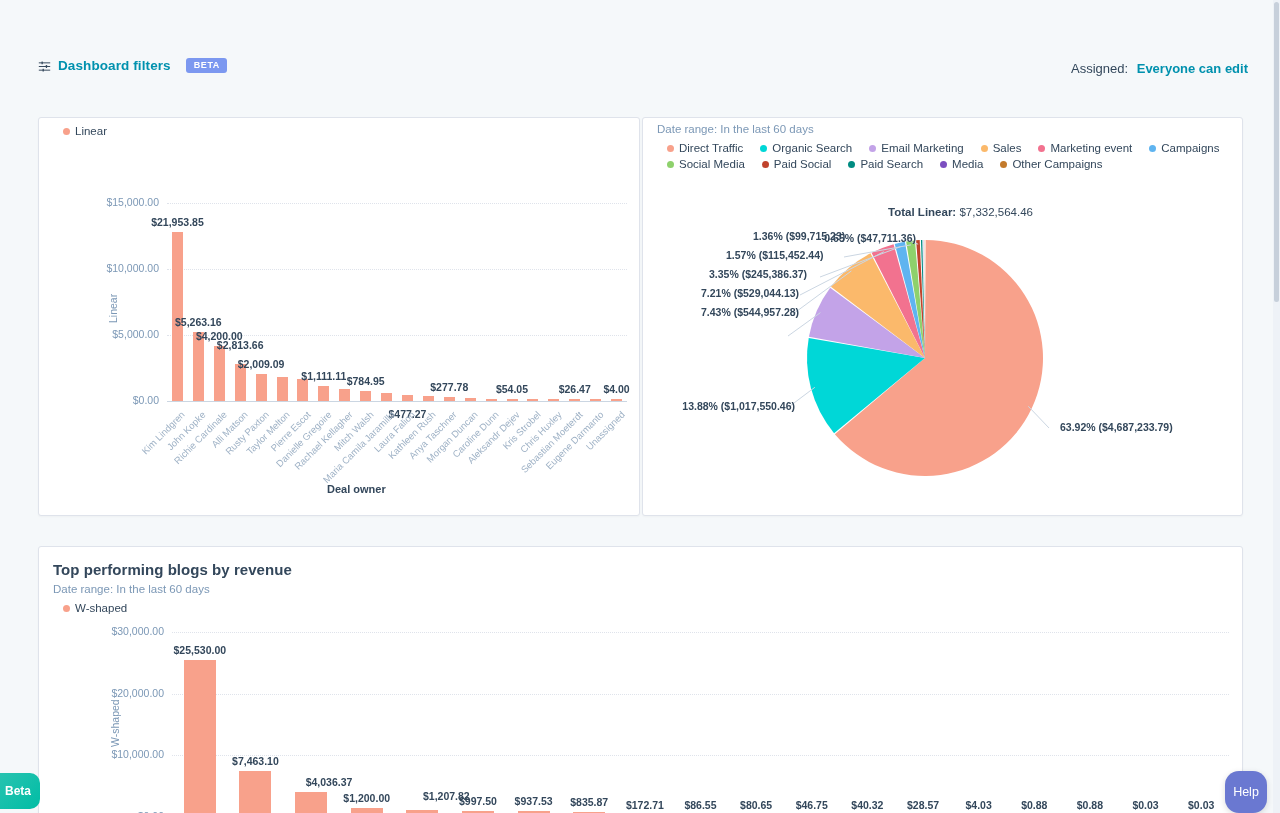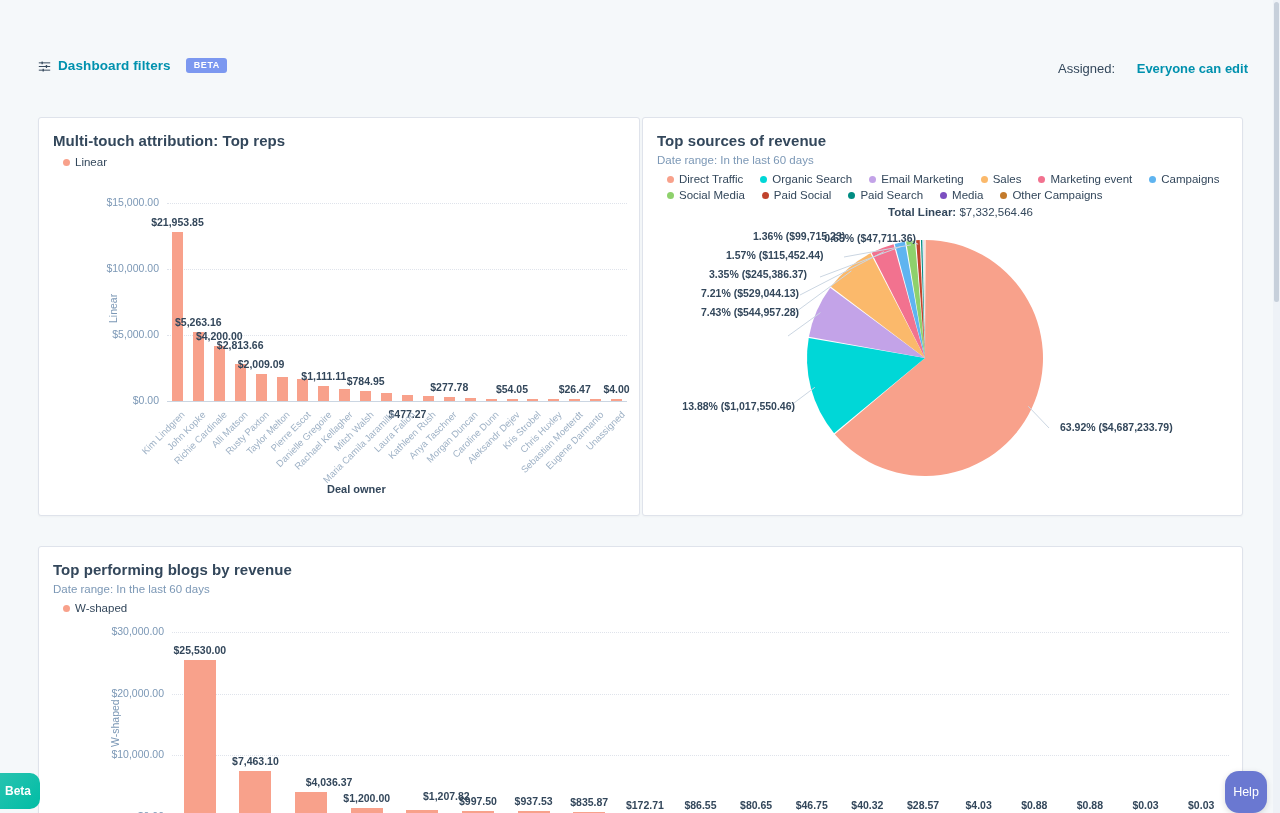--- a/index.html
+++ b/index.html
@@ -28,21 +28,21 @@
   }
   .beta-badge {
     background: #7c98f0; color: #fff; font-size: 9px; font-weight: bold;
     letter-spacing: .6px; padding: 3px 7px 3px 8px; border-radius: 3px;
     margin-left: 8px; line-height: 1;
   }
   .assigned {
     position: absolute; right: 32px; top: 61px;
     font-size: 13px; color: #33475b; white-space: nowrap;
   }
-  .assigned .who { color: #0091ae; font-weight: bold; margin-left: 18px; cursor: pointer; }
+  .assigned .who { color: #0091ae; font-weight: bold; margin-left: 5px; cursor: pointer; }
 
   
   .card {
     position: absolute; background: #fff;
     border: 1px solid #dfe3eb; border-radius: 3px;
     box-shadow: 0 1px 2px rgba(0,0,0,.03);
   }
   #card-reps    { left: 38px;  top: 117px; width: 602px; height: 399px; }
   #card-sources { left: 642px; top: 117px; width: 601px; height: 399px; }
   #card-blogs   { left: 38px;  top: 546px; width: 1205px; height: 330px; }
@@ -148,21 +148,20 @@
       <span class="beta-badge">BETA</span>
     </div>
 
     <div class="assigned">
       <span>Assigned:</span>
       <span class="who">Everyone can edit</span>
     </div>
   </div>
 
   <div class="card" id="card-reps">
-    <div class="card-title">Multi-touch attribution: Top reps</div>
     <div class="legend" id="legend-reps">
         <div class="legend-item">
           <span class="legend-dot" style="background: rgb(248, 161, 139);"></span>
           <span class="legend-label">Linear</span>
         </div>
       </div>
     <div id="plot-reps" style="position:absolute;left:0;top:0;width:602px;height:399px;">
         <div class="tick-y" style="left: 32px; top: 276px; width: 88px;">$0.00</div>
         <div class="gridline" style="left: 128px; top: 217px; width: 460px;"></div>
         <div class="tick-y" style="left: 32px; top: 210px; width: 88px;">$5,000.00</div>
@@ -226,21 +225,20 @@
         <div class="cat-label" style="left: 375.909px; top: 291px; width: 120px;">Kris Strobel</div>
         <div class="cat-label" style="left: 396.818px; top: 291px; width: 120px;">Chris Huxley</div>
         <div class="cat-label" style="left: 417.727px; top: 291px; width: 120px;">Sebastian Moeterdt</div>
         <div class="cat-label" style="left: 438.636px; top: 291px; width: 120px;">Eugene Darmanto</div>
         <div class="cat-label" style="left: 459.545px; top: 291px; width: 120px;">Unassigned</div>
         <div class="axis-label-x" style="left: 288px; top: 365px;">Deal owner</div>
       </div>
   </div>
 
   <div class="card" id="card-sources">
-    <div class="card-title">Top sources of revenue</div>
     <div class="card-sub">Date range: In the last 60 days</div>
     <div class="legend" id="legend-sources">
         <div class="legend-item">
           <span class="legend-dot" style="background: rgb(248, 161, 139);"></span>
           <span class="legend-label">Direct Traffic</span>
         </div>
         <div class="legend-item">
           <span class="legend-dot" style="background: rgb(0, 215, 215);"></span>
           <span class="legend-label">Organic Search</span>
         </div>

